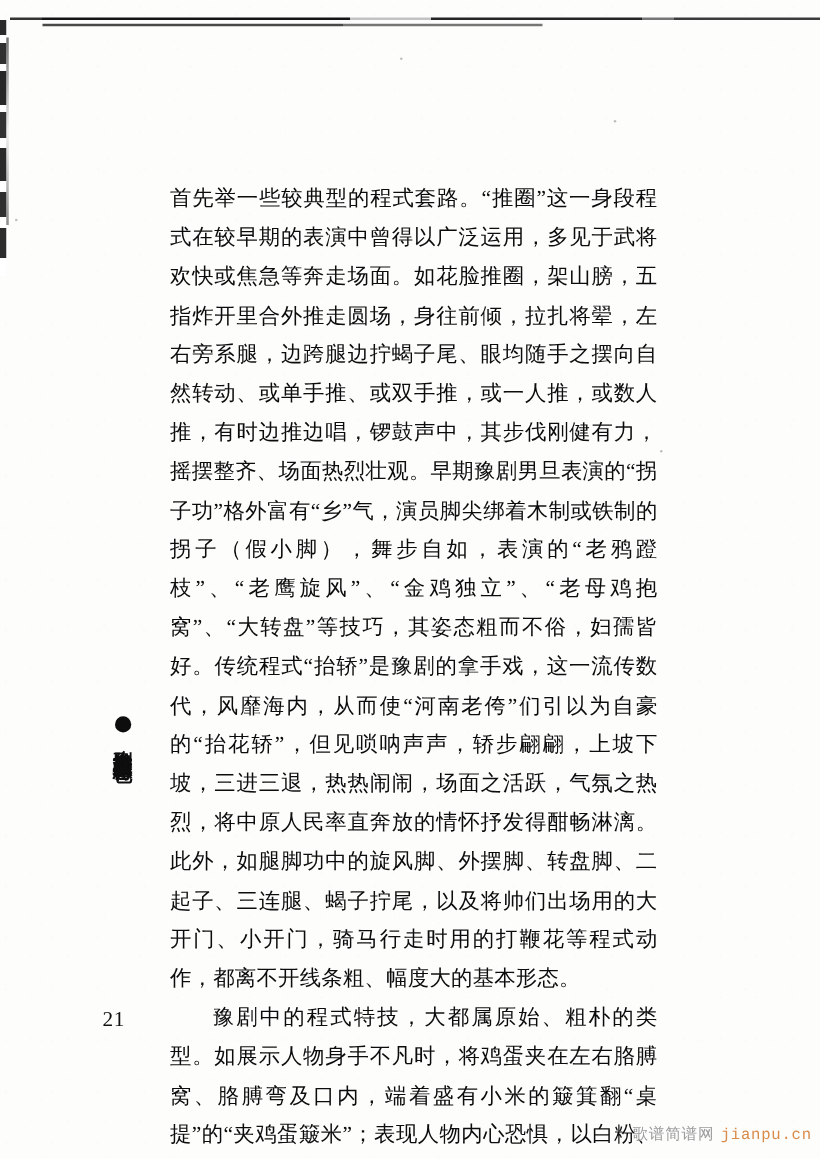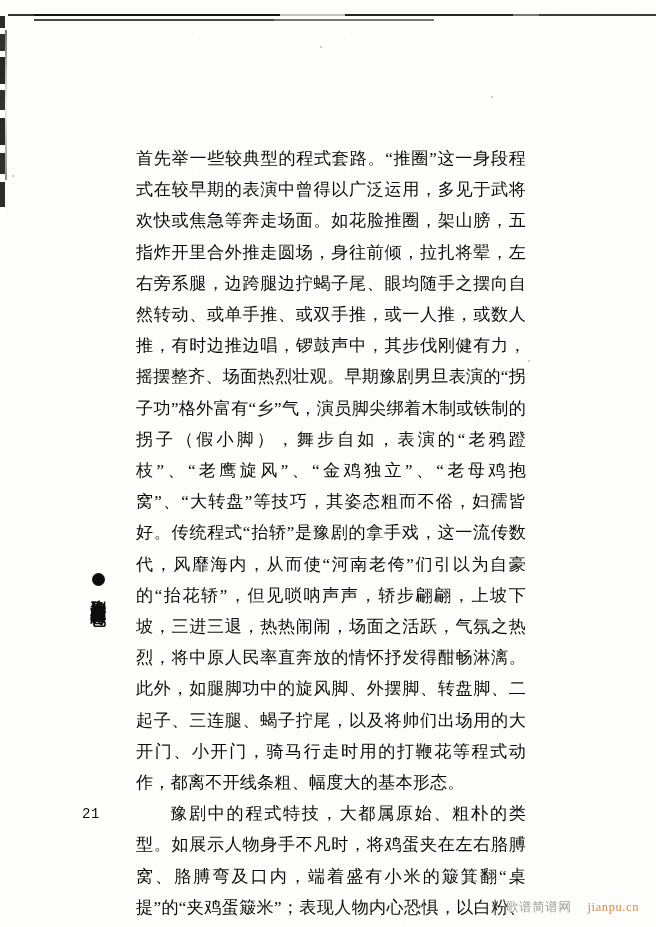--- a/index.html
+++ b/index.html
@@ -112,22 +112,22 @@
     font-size: 15.5px;
     line-height: 1.06;
     letter-spacing: 1px;
     color: #0e0e0e;
     white-space: nowrap;
   }
   .page-number {
     position: absolute;
     left: 82px;
     top: 806px;
-    font-family: Liberation Mono, monospace;
-    font-size: 14px;
+    font-family: Liberation Serif, serif;
+    font-size: 17px;
     color: #101010;
     letter-spacing: 0.5px;
   }
 
   
   .text-column {
     position: absolute;
     left: 136px;
     top: 143px;
     width: 390px;
@@ -154,23 +154,23 @@
     top: 899px;
     font-size: 12.5px;
     white-space: nowrap;
     letter-spacing: 0.6px;
   }
   .wm-cn {
     font-family: "DejaVu Sans", "Liberation Sans", sans-serif;
     color: #9c9c9c;
   }
   .wm-en {
-    font-family: Liberation Serif, serif;
+    font-family: Liberation Mono, monospace;
     color: #d98b4a;
-    margin-left: 16px;
+    margin-left: 5px;
   }
 </style>
 </head>
 <body>
 
 <div id="page">
 
   <div class="scan-edge-top"></div>
   <div class="scan-edge-top2"></div>
   <div class="scan-edge-left"></div>

